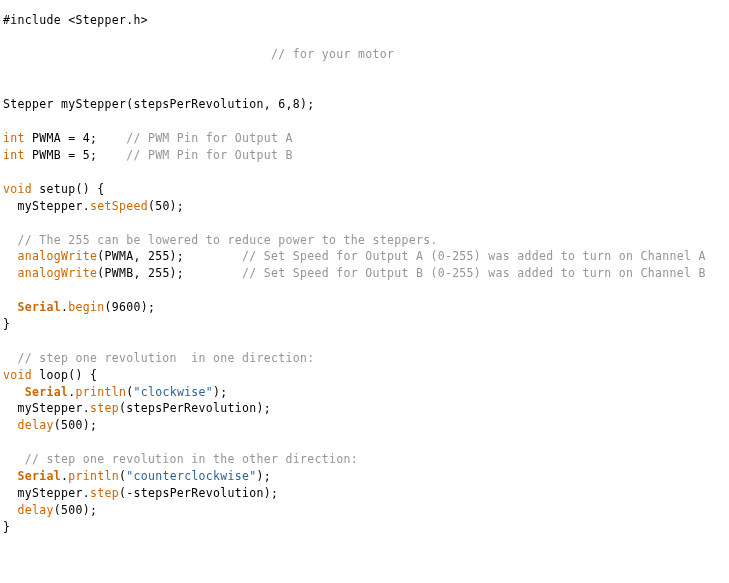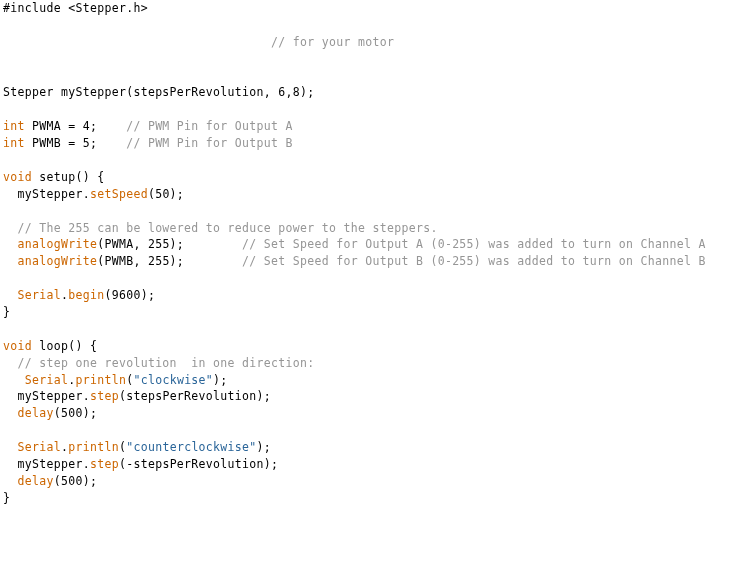--- a/index.html
+++ b/index.html
@@ -14,38 +14,39 @@
     overflow: hidden;
     font-family: "DejaVu Sans Mono", "Liberation Mono", monospace;
   }
   #code-view {
     width: 729px;
     height: 505px;
     background: #ffffff;
     padding: 0;
     box-sizing: border-box;
     position: relative;
+    margin-top: 12px;
   }
   .code-line {
     font-family: "DejaVu Sans Mono", "Liberation Mono", monospace;
     font-size: 11.5px;
     line-height: 16.9px;
     height: 16.9px;
     white-space: pre;
     color: #000000;
     letter-spacing: 0.32px;
     padding-left: 3px;
   }
   .code-line.blank {
     color: transparent;
   }
   
   .tok-plain    { color: #000000; }
   .tok-keyword  { color: #cc6600; }
-  .tok-libbold  { color: #cc6600; font-weight: normal; }
+  .tok-libbold  { color: #cc6600; font-weight: bold; }
   .tok-method   { color: #cc6600; }
   .tok-comment  { color: #969696; }
   .tok-string   { color: #2a6599; }
 </style>
 </head>
 <body>
 
 <div id="code-view">
     <div class="code-line"><span class="tok-plain">#include &lt;</span><span class="tok-library">Stepper</span><span class="tok-plain">.h&gt;</span></div>
     <div class="code-line blank">&nbsp;</div>
@@ -60,23 +61,24 @@
     <div class="code-line"><span class="tok-keyword">void </span><span class="tok-function">setup</span><span class="tok-plain">() {</span></div>
     <div class="code-line"><span class="tok-plain">  myStepper.</span><span class="tok-method">setSpeed</span><span class="tok-plain">(50);</span></div>
     <div class="code-line blank">&nbsp;</div>
     <div class="code-line"><span class="tok-plain">  </span><span class="tok-comment">// The 255 can be lowered to reduce power to the steppers.</span></div>
     <div class="code-line"><span class="tok-plain">  </span><span class="tok-method">analogWrite</span><span class="tok-plain">(PWMA, 255);        </span><span class="tok-comment">// Set Speed for Output A (0-255) was added to turn on Channel A</span></div>
     <div class="code-line"><span class="tok-plain">  </span><span class="tok-method">analogWrite</span><span class="tok-plain">(PWMB, 255);        </span><span class="tok-comment">// Set Speed for Output B (0-255) was added to turn on Channel B</span></div>
     <div class="code-line blank">&nbsp;</div>
     <div class="code-line"><span class="tok-plain">  </span><span class="tok-libbold">Serial</span><span class="tok-plain">.</span><span class="tok-method">begin</span><span class="tok-plain">(9600);</span></div>
     <div class="code-line"><span class="tok-plain">}</span></div>
     <div class="code-line blank">&nbsp;</div>
+    <div class="code-line"><span class="tok-plain">  </span><span class="tok-comment">// step one revolution  in one direction:</span></div>
     <div class="code-line"><span class="tok-keyword">void </span><span class="tok-function">loop</span><span class="tok-plain">() {</span></div>
-    <div class="code-line"><span class="tok-plain">  </span><span class="tok-comment">// step one revolution  in one direction:</span></div>
     <div class="code-line"><span class="tok-plain">   </span><span class="tok-libbold">Serial</span><span class="tok-plain">.</span><span class="tok-method">println</span><span class="tok-plain">(</span><span class="tok-string">"clockwise"</span><span class="tok-plain">);</span></div>
     <div class="code-line"><span class="tok-plain">  myStepper.</span><span class="tok-method">step</span><span class="tok-plain">(stepsPerRevolution);</span></div>
     <div class="code-line"><span class="tok-plain">  </span><span class="tok-method">delay</span><span class="tok-plain">(500);</span></div>
     <div class="code-line blank">&nbsp;</div>
+    <div class="code-line"><span class="tok-plain">   </span><span class="tok-comment">// step one revolution in the other direction:</span></div>
     <div class="code-line"><span class="tok-plain">  </span><span class="tok-libbold">Serial</span><span class="tok-plain">.</span><span class="tok-method">println</span><span class="tok-plain">(</span><span class="tok-string">"counterclockwise"</span><span class="tok-plain">);</span></div>
     <div class="code-line"><span class="tok-plain">  myStepper.</span><span class="tok-method">step</span><span class="tok-plain">(-stepsPerRevolution);</span></div>
     <div class="code-line"><span class="tok-plain">  </span><span class="tok-method">delay</span><span class="tok-plain">(500);</span></div>
     <div class="code-line"><span class="tok-plain">}</span></div>
   </div>
 
 </body></html>

